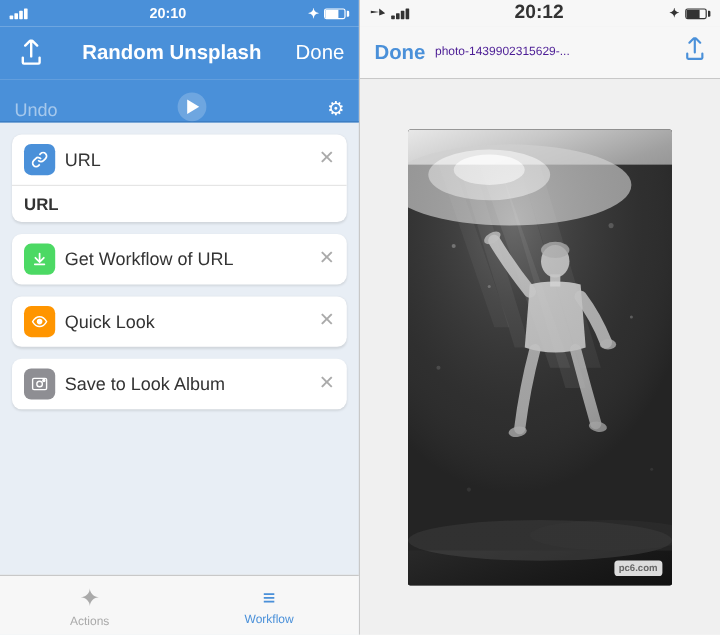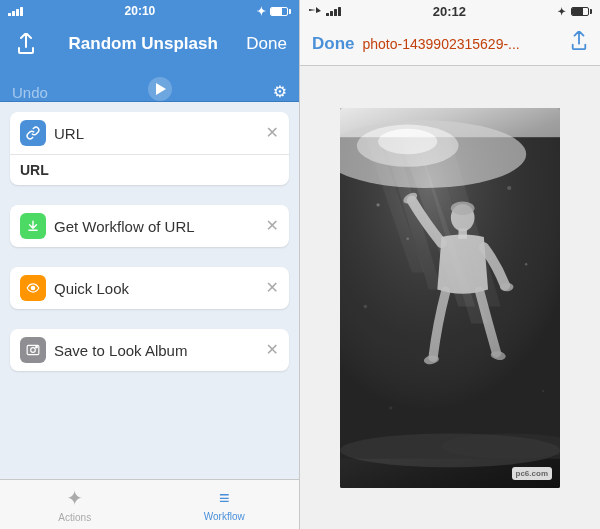--- a/index.html
+++ b/index.html
@@ -80,21 +80,21 @@
       margin-left: 2px;
     }
     .toolbar-gear { color: white; font-size: 16px; }
 
     
     .content-area {
       flex: 1;
       padding: 10px 10px;
       display: flex;
       flex-direction: column;
-      gap: 20px;
+      gap: 10px;
       overflow-y: auto;
     }
 
     
     .action-card {
       background: white;
       border-radius: 8px;
       overflow: hidden;
       box-shadow: 0 1px 2px rgba(0,0,0,0.1);
     }
@@ -181,21 +181,21 @@
     .right-nav-bar {
       background: #f7f7f7;
       height: 44px;
       display: flex;
       align-items: center;
       justify-content: space-between;
       padding: 0 12px;
       border-bottom: 1px solid #c8c8c8;
     }
     .right-nav-done { font-size: 17px; color: #4a90d9; font-weight: 600; }
-    .right-nav-title { font-size: 14px; color: #c2410c; font-weight: 400; flex: 1; padding: 0 8px; overflow: hidden; text-overflow: ellipsis; white-space: nowrap; }
+    .right-nav-title { font-size: 10px; color: #4c1d95; font-weight: 400; flex: 1; padding: 0 8px; overflow: hidden; text-overflow: ellipsis; white-space: nowrap; }
     .right-nav-share { font-size: 20px; color: #4a90d9; }
 
     
     .photo-container {
       flex: 1;
       display: flex;
       align-items: center;
       justify-content: center;
       background: #f0f0f0;
       padding: 10px;
@@ -417,21 +417,21 @@
       <svg width="14" height="10" viewBox="0 0 14 10">
         <path d="M13 5L8 1V4L1 3v2l7-1v3L13 5z" fill="#333"></path>
       </svg>
       <div class="signal-bars">
         <div class="signal-bar" style="height:3px; background:#333"></div>
         <div class="signal-bar" style="height:5px; background:#333"></div>
         <div class="signal-bar" style="height:7px; background:#333"></div>
         <div class="signal-bar" style="height:9px; background:#333"></div>
       </div>
     </div>
-    <div style="font-size:13px; font-weight:600; color:#333;">20:12</div>
+    <div style="font-size:16px; font-weight:600; color:#333;">20:12</div>
     <div class="right-status-right">
       <span>✦</span>
       <div class="battery" style="margin-left:2px">
         <div class="battery-body" style="border-color:#333">
           <div class="battery-fill" style="width:70%; background:#333"></div>
         </div>
         <div class="battery-tip" style="background:#333"></div>
       </div>
     </div>
   </div>

